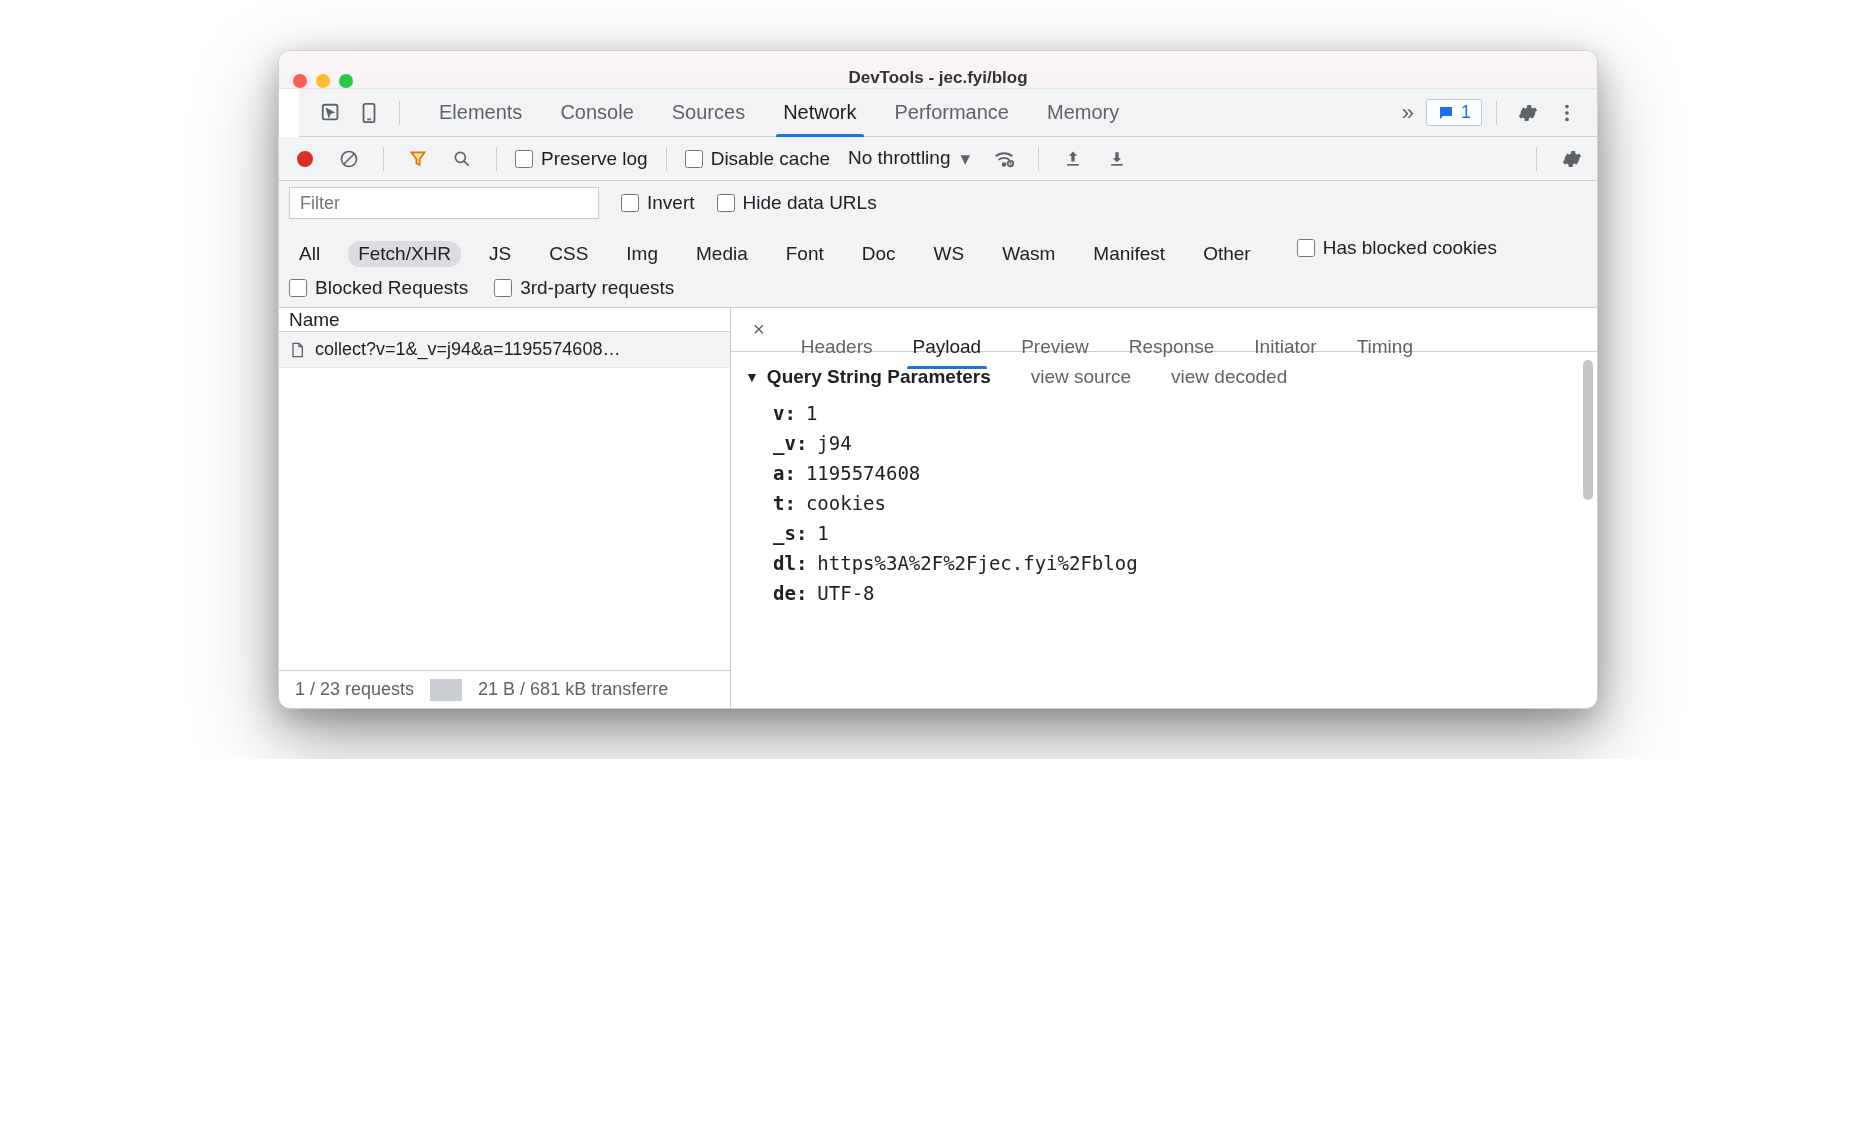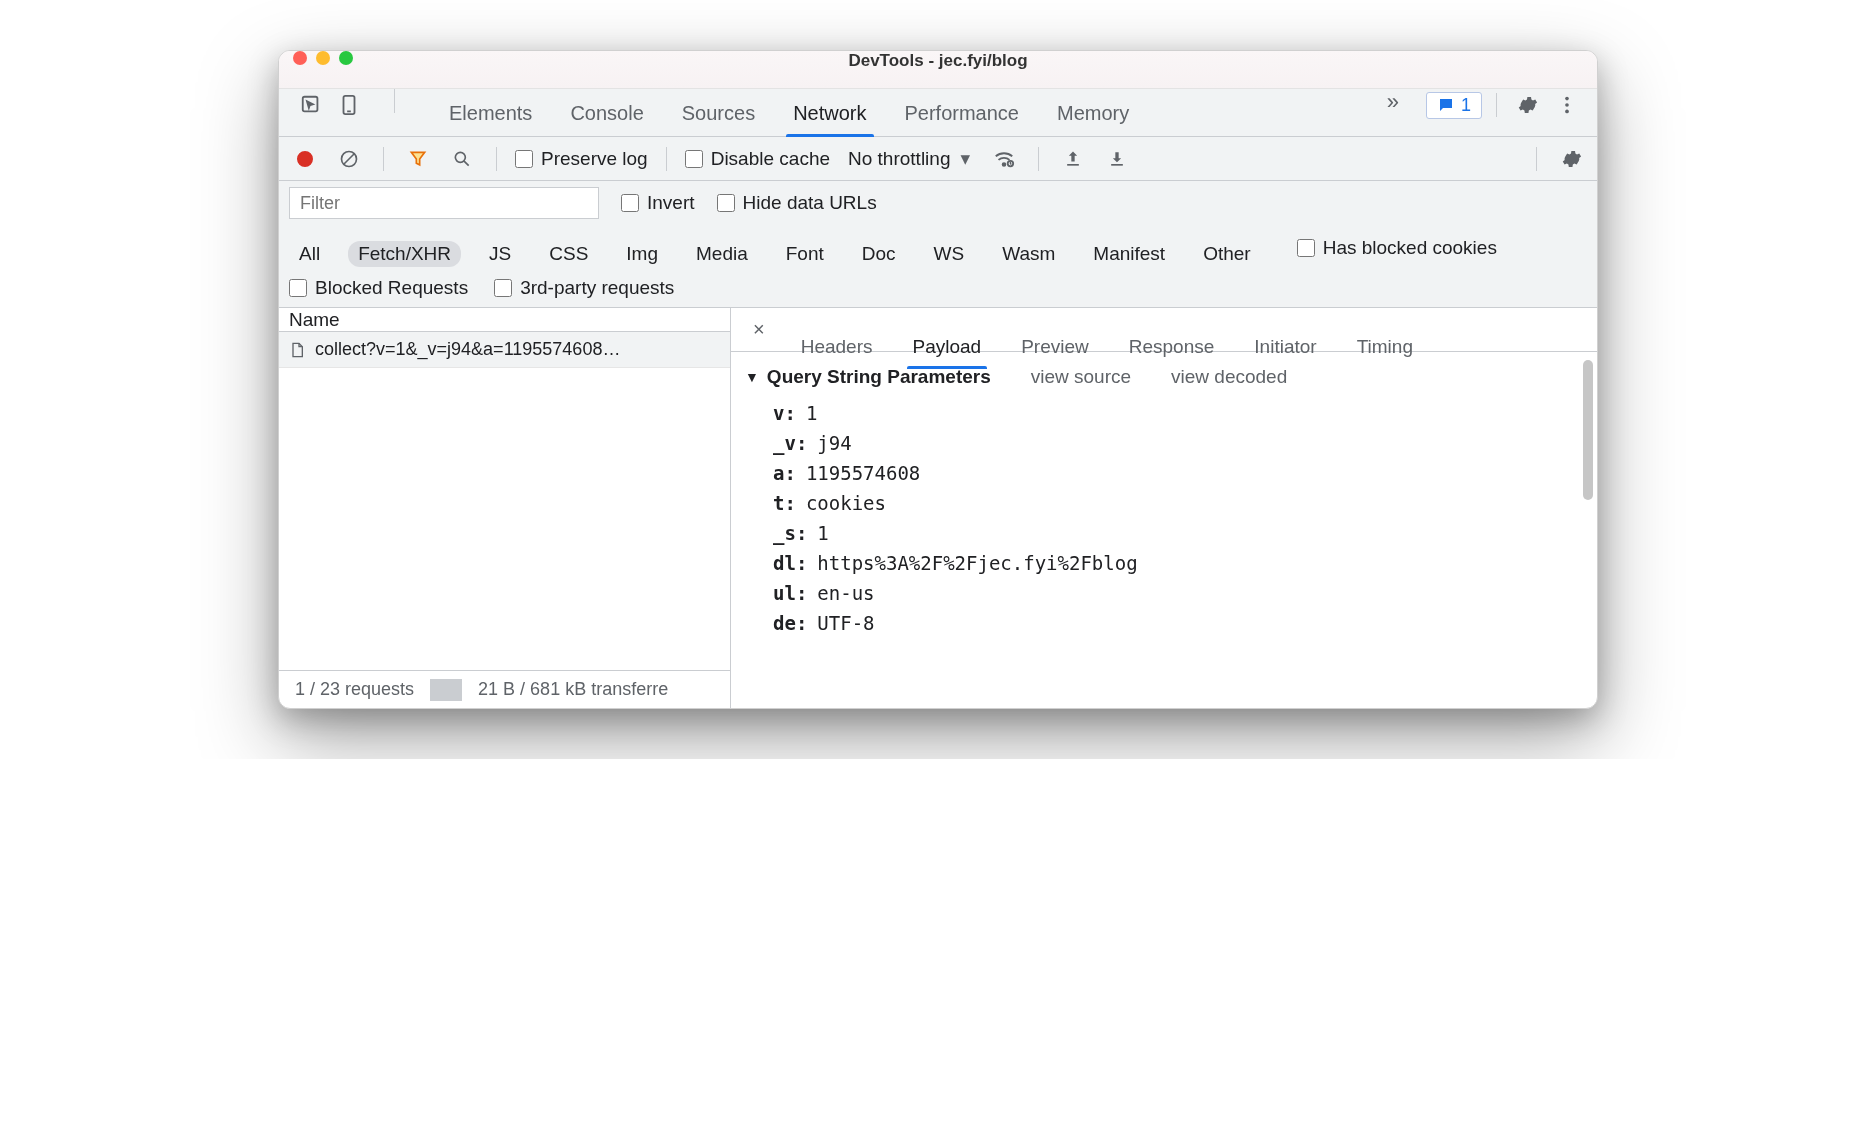--- a/index.html
+++ b/index.html
@@ -19,37 +19,37 @@
     background: #fff;
     border: 1px solid #d0d0d0;
     display: flex;
     flex-direction: column;
   }
   
   .titlebar {
     height: 38px;
     background: linear-gradient(#faf6f7,#f7f2f3);
     display: flex;
-    align-items: flex-start;
+    align-items: flex-end;
     padding: 0 14px;
     border-bottom: 1px solid #e3e3e3;
     position: relative;
   }
   .traffic { display:flex; gap:9px; }
   .traffic span { width:14px; height:14px; border-radius:50%; display:block; }
   .tl-close{background:#ff5f57;} .tl-min{background:#febc2e;} .tl-max{background:#28c840;}
   .titlebar .title {
     position:absolute; left:0; right:0; text-align:center;
     font-size: 17px; font-weight: 600; color:#333;
   }
   
   .tabs-row {
-    display:flex; align-items:flex-start; height:48px;
+    display:flex; align-items:center; height:48px;
     background:#f1f3f4; border-bottom:1px solid #cacdd1;
-    padding-left:8px; padding-right:8px; gap:15px;
+    padding-left:8px; padding-right:8px; gap:0;margin-left:20px;
   }
   .tabs-row .left-icons { display:flex; gap:6px; align-items:center; padding:0 8px; }
   .icon-btn {
     width:32px; height:32px; display:flex; align-items:center; justify-content:center;
     color:#5f6368; cursor:pointer; border-radius:4px;
   }
   .tabs { display:flex; gap:0; margin-left:14px; flex:1; }
   .tab {
     padding: 0 19px; height:48px; display:flex; align-items:center;
     color:#5f6368; font-size:20px; cursor:pointer; position:relative;
@@ -70,21 +70,21 @@
   
   .net-toolbar {
     display:flex; align-items:center; height:44px;
     background:#f1f3f4; border-bottom:1px solid #cacdd1;
     padding:0 10px; gap:12px;
   }
   .circle-red{ width:16px;height:16px;border-radius:50%;background:#d93025;border:2px solid #d93025;}
   .divider{width:1px;height:24px;background:#cacdd1;margin:0 6px;}
   .checkbox-label{display:flex;align-items:center;gap:8px;font-size:19px;color:#202124;}
   .checkbox-label input{width:18px;height:18px;}
-  .select-like{display:flex;align-items:center;gap:10px;font-size:19px;color:#202124;padding:0 6px;}
+  .select-like{display:flex;align-items:flex-start;gap:10px;font-size:19px;color:#202124;padding:0 6px;}
   .select-like .caret{color:#5f6368;}
   .net-toolbar .spacer{flex:1;}
   
   .filter-bar{
     background:#f1f3f4; border-bottom:1px solid #cacdd1;
     padding:6px 10px 8px; display:flex; flex-direction:column; gap:10px;
   }
   .filter-row1{display:flex;align-items:center;gap:22px;}
   .filter-input{
     width:310px; height:32px; border:1px solid #cacdd1; background:#fff;
@@ -370,24 +370,20 @@
             </div>
             <div class="row">
               <span class="k">_s:</span>
               <span>1</span>
             </div>
             <div class="row">
               <span class="k">dl:</span>
               <span>https%3A%2F%2Fjec.fyi%2Fblog</span>
             </div>
             <div class="row">
-              <span class="k">ul:</span>
-              <span>en-us</span>
-            </div>
-            <div class="row">
               <span class="k">de:</span>
               <span>UTF-8</span>
             </div>
           </div>
       </div>
     </div>
   </div>
 
 </div>
 

